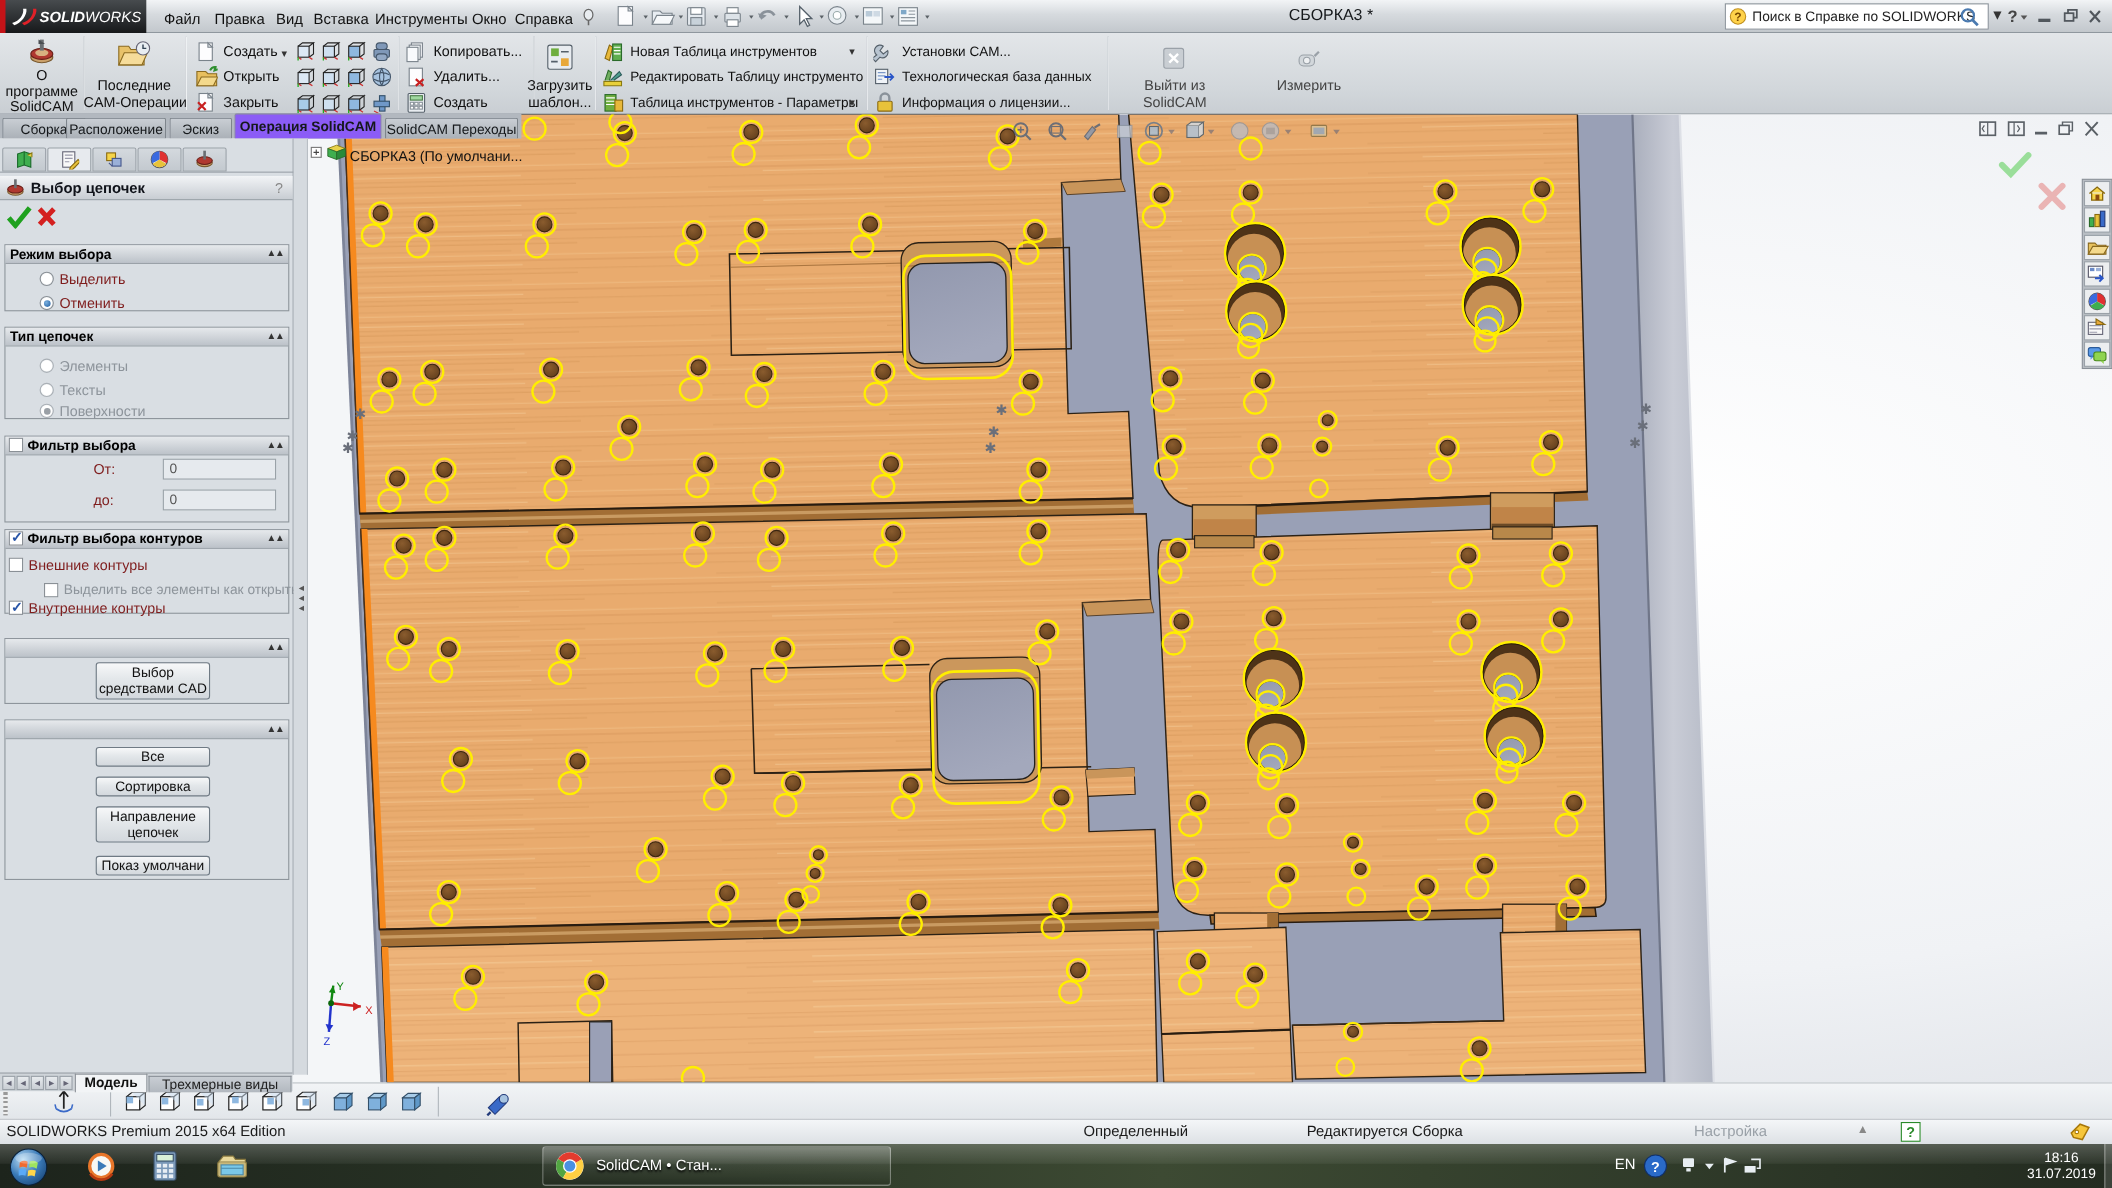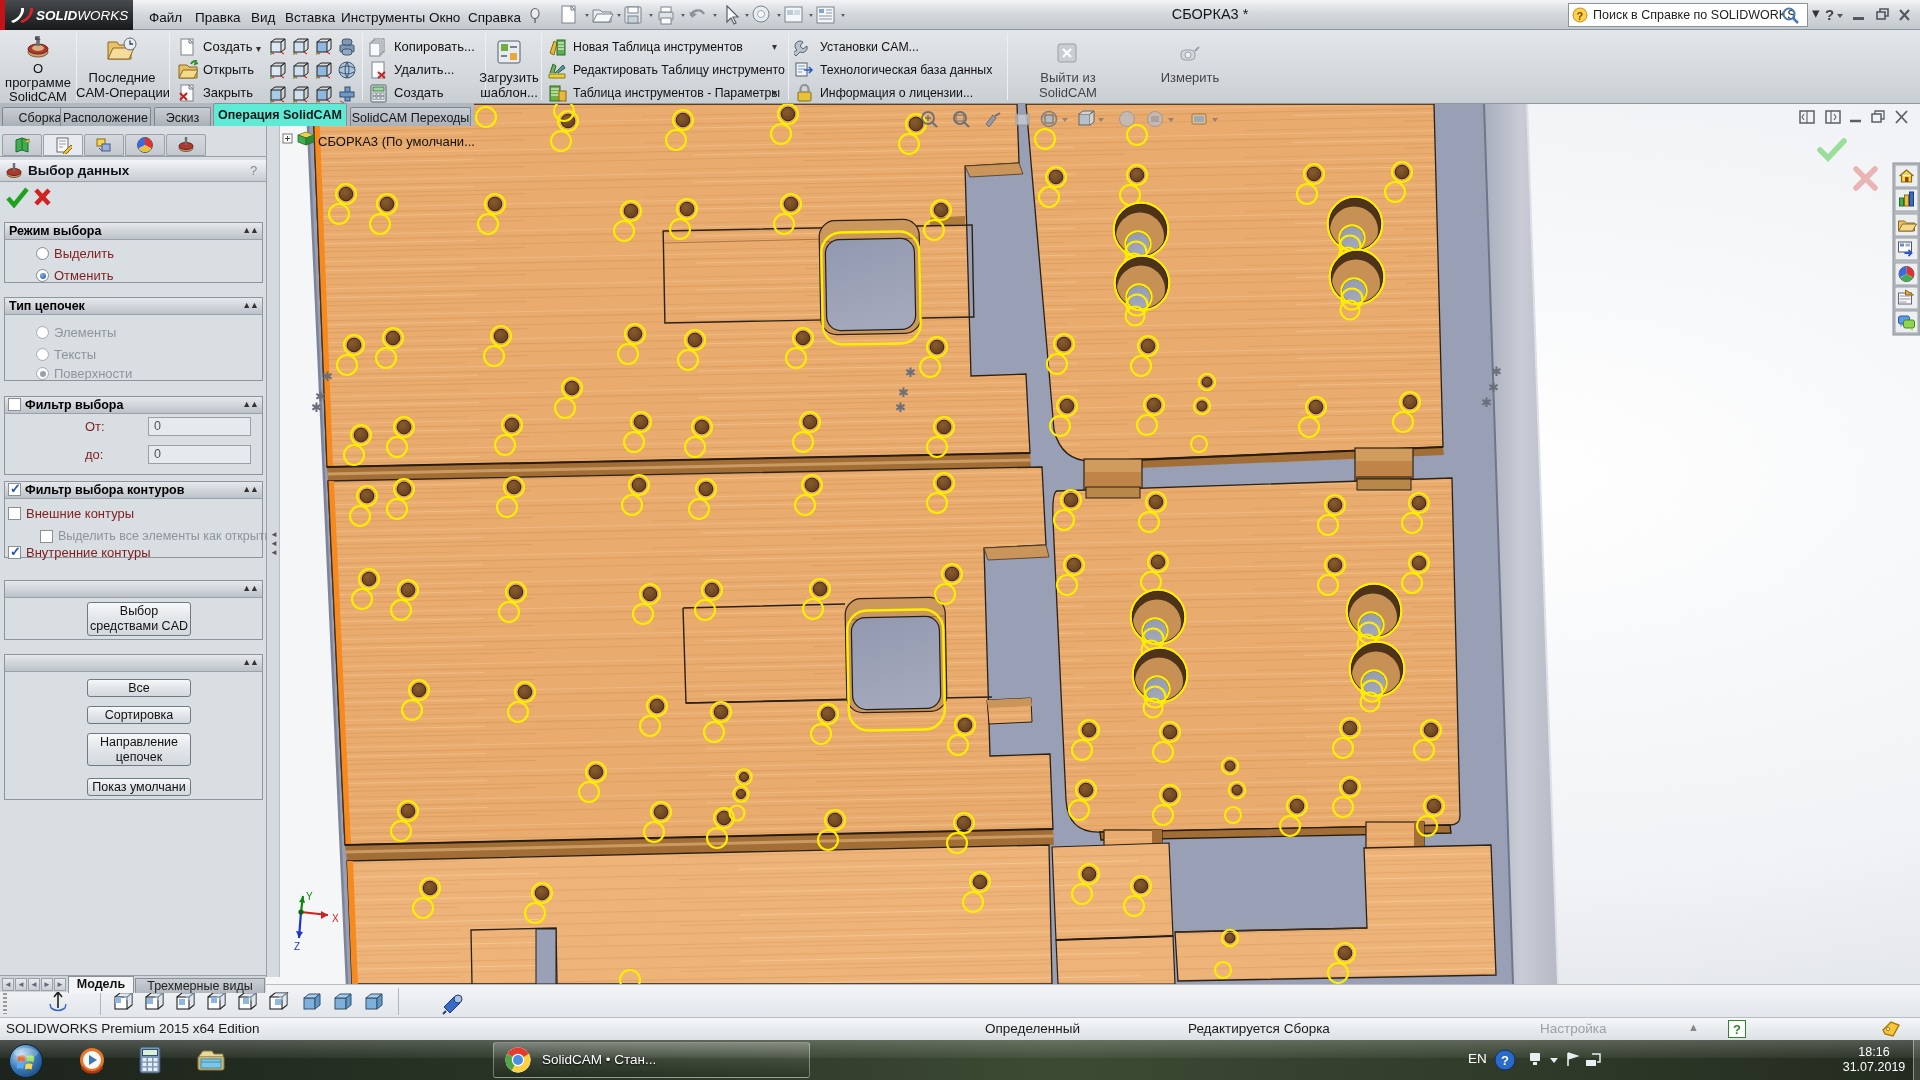--- a/index.html
+++ b/index.html
@@ -2,21 +2,21 @@
 <html><head><meta charset="utf-8"><style>
 *{margin:0;padding:0;box-sizing:border-box}
 html,body{width:1920px;height:1080px;overflow:hidden;font-family:"Liberation Sans",sans-serif;background:#fff}
 .abs{position:absolute}
 .tb-menu{font-size:13.5px;color:#111;padding:3px 5px;line-height:30px;display:inline-block;white-space:nowrap}
 .grp-sep{position:absolute;top:3px;bottom:3px;width:1px;background:#9aa1a8;border-right:1px solid #eef1f3}
 .rbtxt{font-size:13px;color:#111;white-space:nowrap}
 .rbtxt2{font-size:12.3px;color:#111;white-space:nowrap}
 .rb-center{text-align:center}
 .tab{position:absolute;top:4px;bottom:0;border:1px solid #7e858c;border-bottom:none;background:linear-gradient(#c9ced4,#aab0b7);color:#15181b;font-size:12.5px;text-align:center;border-radius:2px 2px 0 0;white-space:nowrap;overflow:hidden}
-.tab.active{background:#5eead4;top:0;font-weight:bold;border-color:#8a9097}
+.tab.active{background:#8b5cf6;top:0;font-weight:bold;border-color:#8a9097}
 .gbox{position:absolute;left:4px;width:259px;border:1px solid #8e959c;background:#d9dee3}
 .ghead{height:17px;background:linear-gradient(#e6e9ec,#bcc2c9);border-bottom:1px solid #9aa1a8;font-size:12.5px;font-weight:bold;color:#000;padding:1px 4px;position:relative}
 .chev{position:absolute;right:4px;top:2px;font-size:9px;color:#333;letter-spacing:-1px}
 .sbtn{position:absolute;left:87px;width:104px;background:linear-gradient(#f7f8f9,#e3e7ea 45%,#d3d8dd);border:1px solid #6f7a84;border-radius:3px;font-size:12.5px;color:#111;text-align:center;display:flex;align-items:center;justify-content:center}
 .radio{width:13px;height:13px;border-radius:50%;border:1px solid #8a9096;background:radial-gradient(#fff 55%,#dfe3e6);position:absolute}
 .radio.sel::after{content:"";position:absolute;left:2.5px;top:2.5px;width:6px;height:6px;border-radius:50%;background:radial-gradient(circle at 35% 35%,#7ab0e0,#1c5a9e)}
 .radio.dis{border-color:#aab0b6}
 .radio.dis.sel::after{background:#9aa0a6}
 .cb{width:13px;height:13px;border:1px solid #8a9096;background:#fff;position:absolute}
 .cb.chk::after{content:"\2713";position:absolute;left:1px;top:-3px;font-size:13px;font-weight:bold;color:#2a56a8}
@@ -960,21 +960,21 @@
       <ellipse cx="9" cy="10" rx="7" ry="3.5" fill="#b03830" stroke="#6a2018"></ellipse>
       <rect x="7.8" y="1" width="2.4" height="8" fill="#6a6e72"></rect>
     </svg>
 <div class="abs" style="left:0;top:30px;width:267px;height:1px;background:#9aa1a8"></div>
 <div class="abs" style="left:0;top:34px;width:266px;height:22px;background:linear-gradient(#f2f4f6,#c8cdd3);border-bottom:1px solid #9aa1a8">
       <svg class="abs" style="left:5px;top:2px" width="18" height="18" viewBox="0 0 18 18">
         <ellipse cx="9" cy="12" rx="7" ry="3.5" fill="#caa06a" stroke="#7a5a30"></ellipse>
         <ellipse cx="9" cy="10" rx="7" ry="3.5" fill="#b03830" stroke="#6a2018"></ellipse>
         <rect x="7.8" y="1" width="2.4" height="8" fill="#6a6e72"></rect>
       </svg>
-      <span class="abs" style="left:28px;top:3px;font-size:13.5px;font-weight:bold;color:#10131a">Выбор данных</span>
+      <span class="abs" style="left:28px;top:3px;font-size:13.5px;font-weight:bold;color:#10131a">Выбор цепочек</span>
       <span class="abs" style="left:250px;top:3px;font-size:13px;color:#888">?</span>
     </div>
 <svg class="abs" style="left:6px;top:60px" width="66" height="22" viewBox="0 0 66 22">
       <path d="M2,12 l6 7 l13 -16" stroke="#1fa11f" stroke-width="4.5" fill="none"></path>
       <path d="M30,4 l13 14 M43,4 l-13 14" stroke="#d42020" stroke-width="4.5"></path>
     </svg>
 <div class="gbox" style="top:96px;height:61px">
       <div class="ghead">
         <span style="position:absolute;left:4px">Режим выбора</span>
         <span class="chev">▲▲</span>

